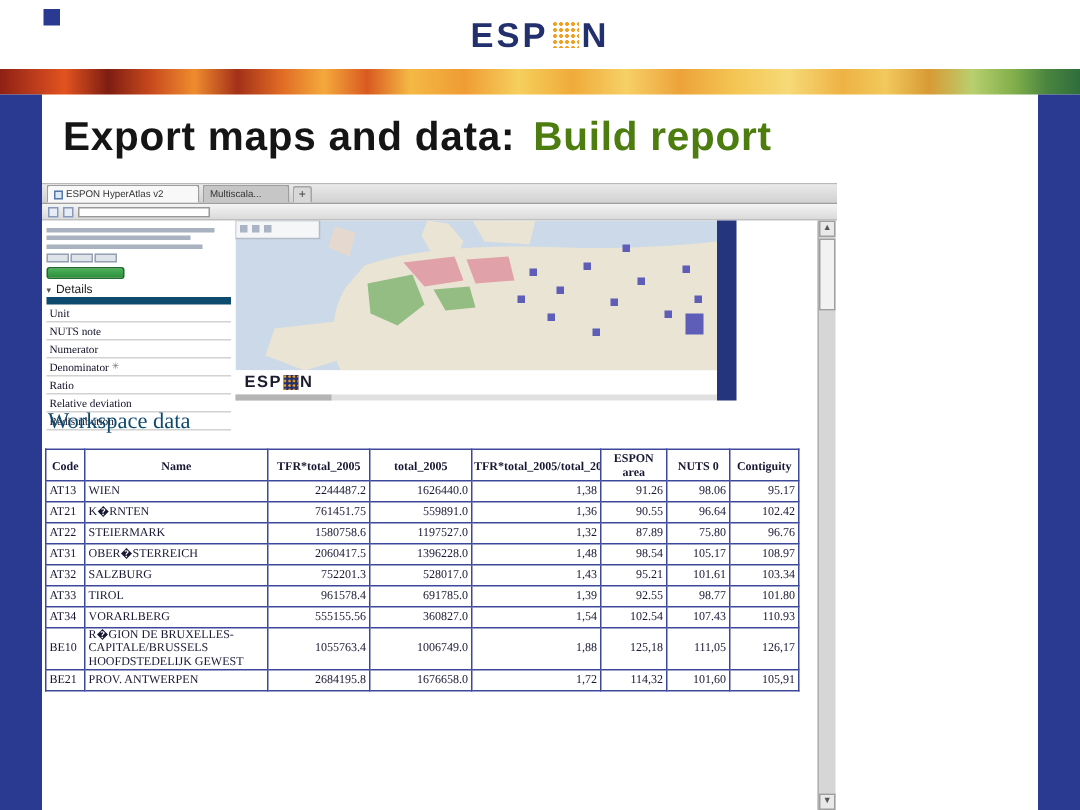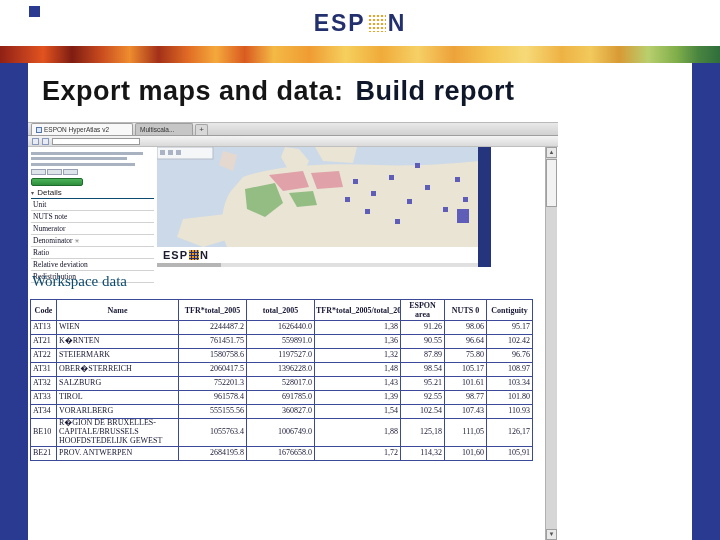--- a/index.html
+++ b/index.html
@@ -36,21 +36,21 @@
   }
   .sidebar { position: absolute; top: 63px; bottom: 0; width: 28px; background: #2b3a91; }
   .sidebar.left { left: 0; } .sidebar.right { right: 0; }
   .accent-square { position: absolute; left: 29px; top: 6px; width: 11px; height: 11px; background: #2b3a91; }
 
   .title {
     position: absolute; left: 42px; top: 76px;
     font-size: 27px; font-weight: bold; color: #151515; letter-spacing: 0.5px;
     white-space: nowrap;
   }
-  .title .red { color: #0f172a; margin-left: 12px; }
+  .title .red { color: #4d7c0f; margin-left: 12px; }
 
   
   .app {
     position: absolute; left: 28px; top: 122px; width: 530px; height: 418px;
     background: #fff; border-top: 1px solid #b8b8b8;
   }
   .tabbar {
     position: absolute; top: 0; left: 0; right: 0; height: 13px;
     background: linear-gradient(#e9e9e9, #d1d1d1);
     border-bottom: 1px solid #9e9e9e;
@@ -82,21 +82,21 @@
   .panel { position: absolute; left: 0; top: 24px; width: 129px; height: 120px; padding: 2px 3px 0 3px; }
   .skel { height: 3px; background: #a8b2c0; margin: 2.5px 0; }
   .seg-row { display: flex; gap: 1px; margin: 3px 0; }
   .seg { width: 15px; height: 6px; background: #dfe3ea; border: 1px solid #98a2b4; }
   .green-btn {
     width: 52px; height: 8px; margin: 2px 0;
     background: linear-gradient(#4db35a, #2d8e3c); border: 1px solid #1f6b2c; border-radius: 2px;
   }
   .details { font-size: 8px; color: #222; margin: 2px 0 1px 0; }
   .details .chev { font-size: 6px; color: #555; margin-right: 1px; }
-  .panel-items { border-top: 1px solid #0c4a6e; }
+  .panel-items { border-top: 5px solid #0c4a6e; }
   .panel-item {
     font-size: 7.5px; font-family: "Liberation Serif", serif; color: #101028;
     padding: 1px 0 1px 2px; border-bottom: 1px solid #d2d2d2;
     display: flex; align-items: center; gap: 2px;
   }
   .panel-item .mini-icon { font-size: 6px; color: #777; }
 
   
   .map { position: absolute; left: 129px; top: 24px; width: 321px; height: 100px; }
   .map svg { display: block; width: 100%; height: 100%; }

